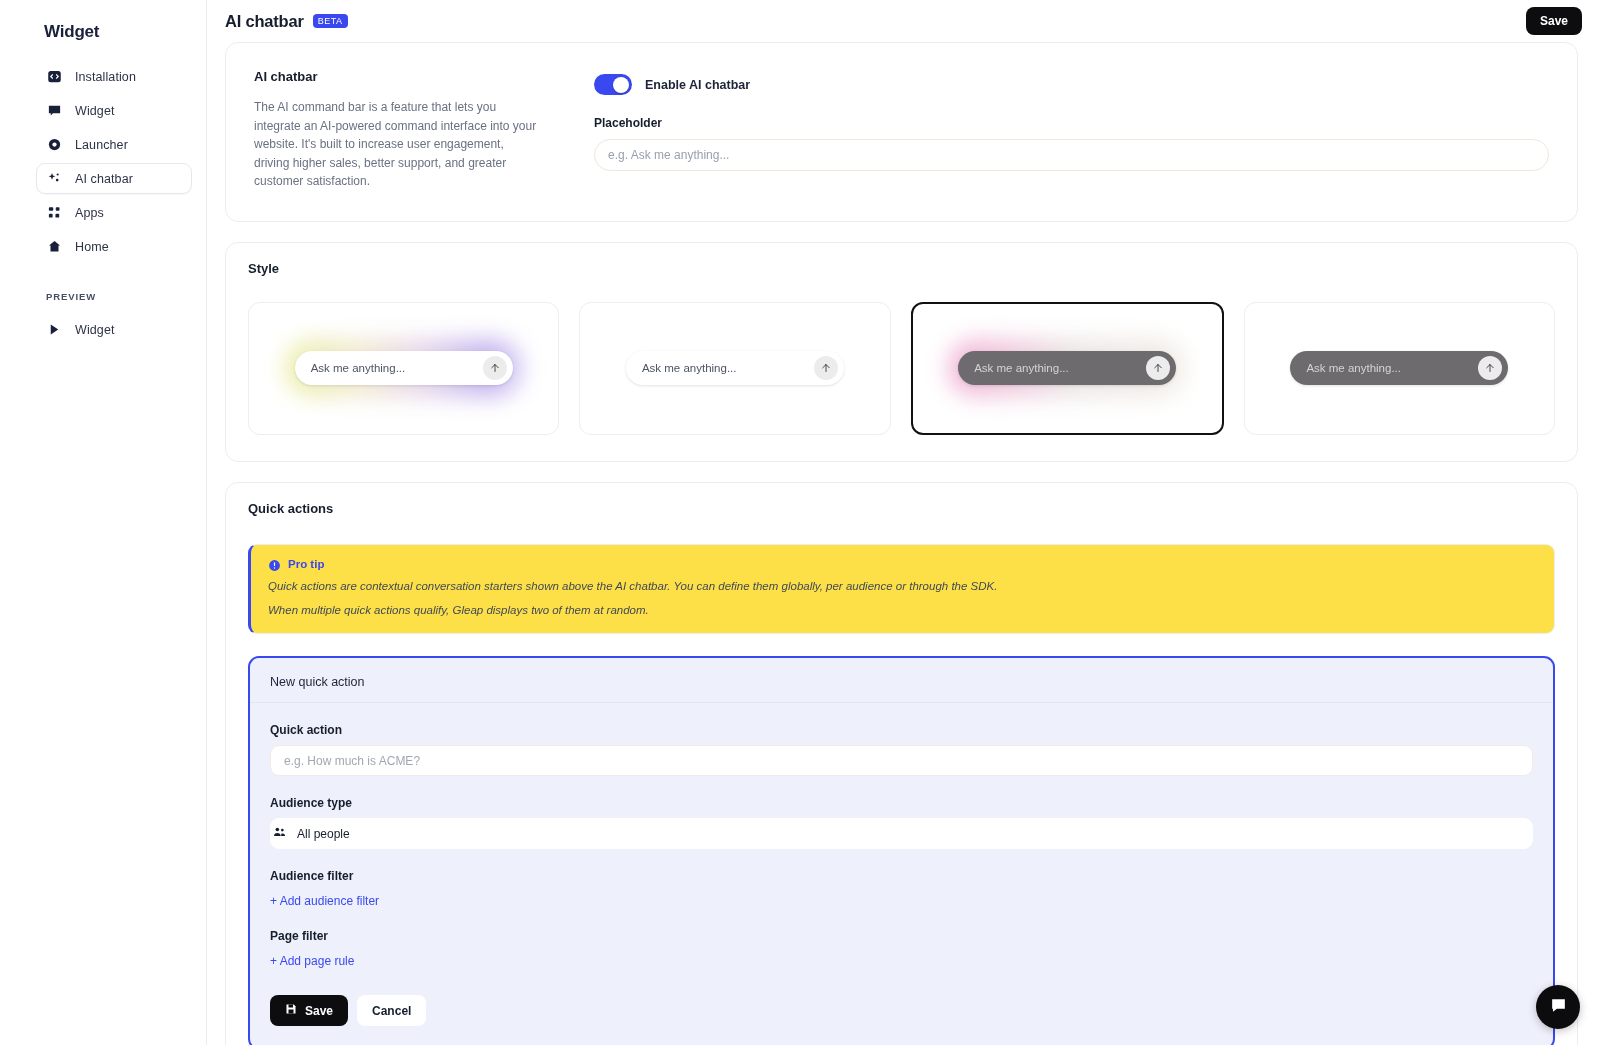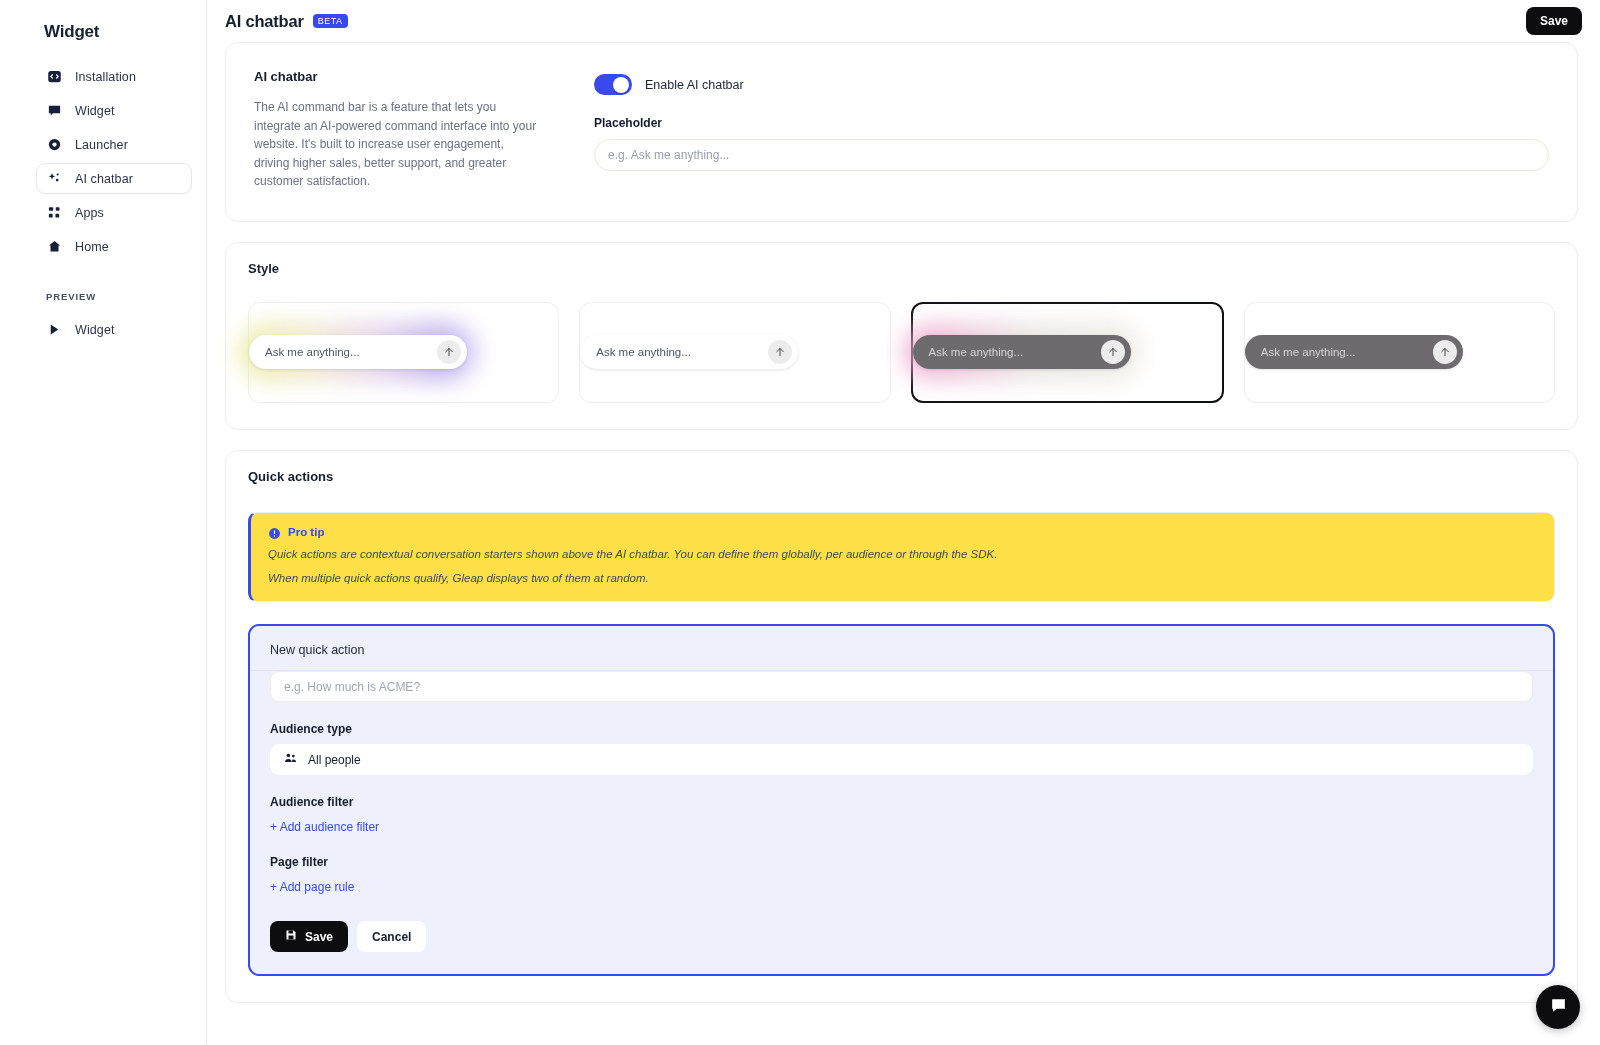--- a/index.html
+++ b/index.html
@@ -76,36 +76,36 @@
   .chatbar-right { flex: 1; padding-top: 5px; }
   .toggle-row { display: flex; align-items: center; gap: 13px; }
   .toggle {
     width: 38px; height: 21px; border-radius: 11px; background: #3a49ef;
     position: relative; cursor: pointer; flex: 0 0 38px;
   }
   .toggle .knob {
     position: absolute; top: 2.5px; left: 19px; width: 16px; height: 16px;
     border-radius: 50%; background: #fff; box-shadow: 0 1px 2px rgba(0,0,0,.25);
   }
-  .toggle-label { font-size: 12.5px; color: #1d2438; font-weight: 400; }
+  .toggle-label { font-size: 12.5px; color: #1d2438; font-weight: 700; }
   .field-label { font-size: 12px; font-weight: 700; color: #161e2e; margin: 21px 0 9px; }
   .text-input {
     width: 100%; height: 32px; border-radius: 16px;
     border: 1px solid #f1e6dc; background: #fff;
     padding: 0 13px; font-size: 12px; color: #1d2438;
     font-family: "Liberation Sans", sans-serif; outline: none;
   }
   .text-input::placeholder { color: #9aa0ad; }
 
   
   .style-card { padding: 18px 22px 26px; }
   .style-grid { display: flex; gap: 20px; margin-top: 26px; }
   .style-option {
-    flex: 1; height: 101px; border-radius: 12px; border: 1px solid #eceef2;
-    display: flex; align-items: center; cursor: pointer;
+    flex: 1; height: 133px; border-radius: 12px; border: 1px solid #eceef2;
+    display: flex; align-items: center; justify-content: center; cursor: pointer;
     background: #fff; position: relative;
   }
   .style-option.selected { border: 2px solid #101114; }
   .bar-wrap { position: relative; width: 218px; height: 34px; }
   .glow {
     position: absolute; inset: -12px -10px; border-radius: 30px;
     filter: blur(11px); opacity: .85;
   }
   .glow-rainbow { background: linear-gradient(90deg,#e9ec9a 0%, #efe6c9 32%, #e2cfe8 58%, #b9a8ec 85%, #cfc3f2 100%); }
   .glow-pink { background: linear-gradient(90deg,#f0a8cf 0%, #eec0d8 25%, #e7e4e0 55%, #efeae2 100%); }
@@ -146,21 +146,21 @@
   .newqa-label { font-size: 12px; font-weight: 700; color: #161e2e; margin: 20px 0 8px; }
   .newqa-input {
     width: 100%; height: 31px; border-radius: 9px; border: 1px solid #f3ece4;
     background: #fff; padding: 0 13px; font-size: 12px; outline: none;
     font-family: "Liberation Sans", sans-serif; color: #1d2438;
   }
   .newqa-input::placeholder { color: #a2a7b3; }
   .select-box {
     width: 100%; height: 31px; border-radius: 9px; background: #fff;
     border: 1px solid #fff; display: flex; align-items: center; gap: 11px;
-    padding: 0 13px; cursor: pointer;
+    padding: 0 2px; cursor: pointer;
   }
   .select-box svg { width: 13px; height: 13px; fill: #161e2e; }
   .select-text { font-size: 12px; color: #161e2e; }
   .link-add {
     font-size: 12px; color: #3a49ef; font-weight: 400; cursor: pointer;
     display: inline-block; margin-top: 2px;
   }
   .btn-row { display: flex; gap: 9px; margin-top: 26px; }
   .btn-save-sm {
     display: flex; align-items: center; gap: 8px; background: #0d0d0f; color: #fff;
@@ -376,20 +376,21 @@
             <span class="protip-title">Pro tip</span>
           </div>
           <div class="protip-line">Quick actions are contextual conversation starters shown above the AI chatbar. You can define them globally, per audience or through the SDK.</div>
           <div class="protip-line">When multiple quick actions qualify, Gleap displays two of them at random.</div>
         </div>
 
         <div class="newqa">
           <div class="newqa-title">New quick action</div>
           <div class="newqa-sep"></div>
 
+          <div class="newqa-label">Quick action</div>
           <input class="newqa-input" type="text" placeholder="e.g. How much is ACME?" style="">
 
           <div class="newqa-label">Audience type</div>
           <div class="select-box">
             <span>
               <svg viewBox="0 0 24 24">
                   <circle cx="8" cy="6.5" r="3.3"></circle>
                   <path d="M1.8 18.5c0-3.4 2.8-5.6 6.2-5.6s6.2 2.2 6.2 5.6z"></path>
                   <circle cx="17.2" cy="7.6" r="2.5"></circle>
                   <path d="M15 18.5h7.3c0-2.8-1.9-4.7-4.6-4.7-.9 0-1.7.2-2.4.6z"></path>

